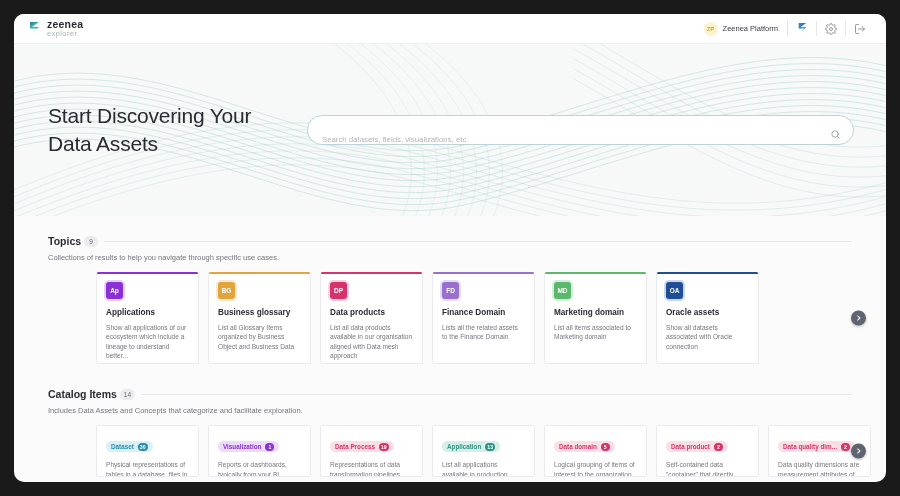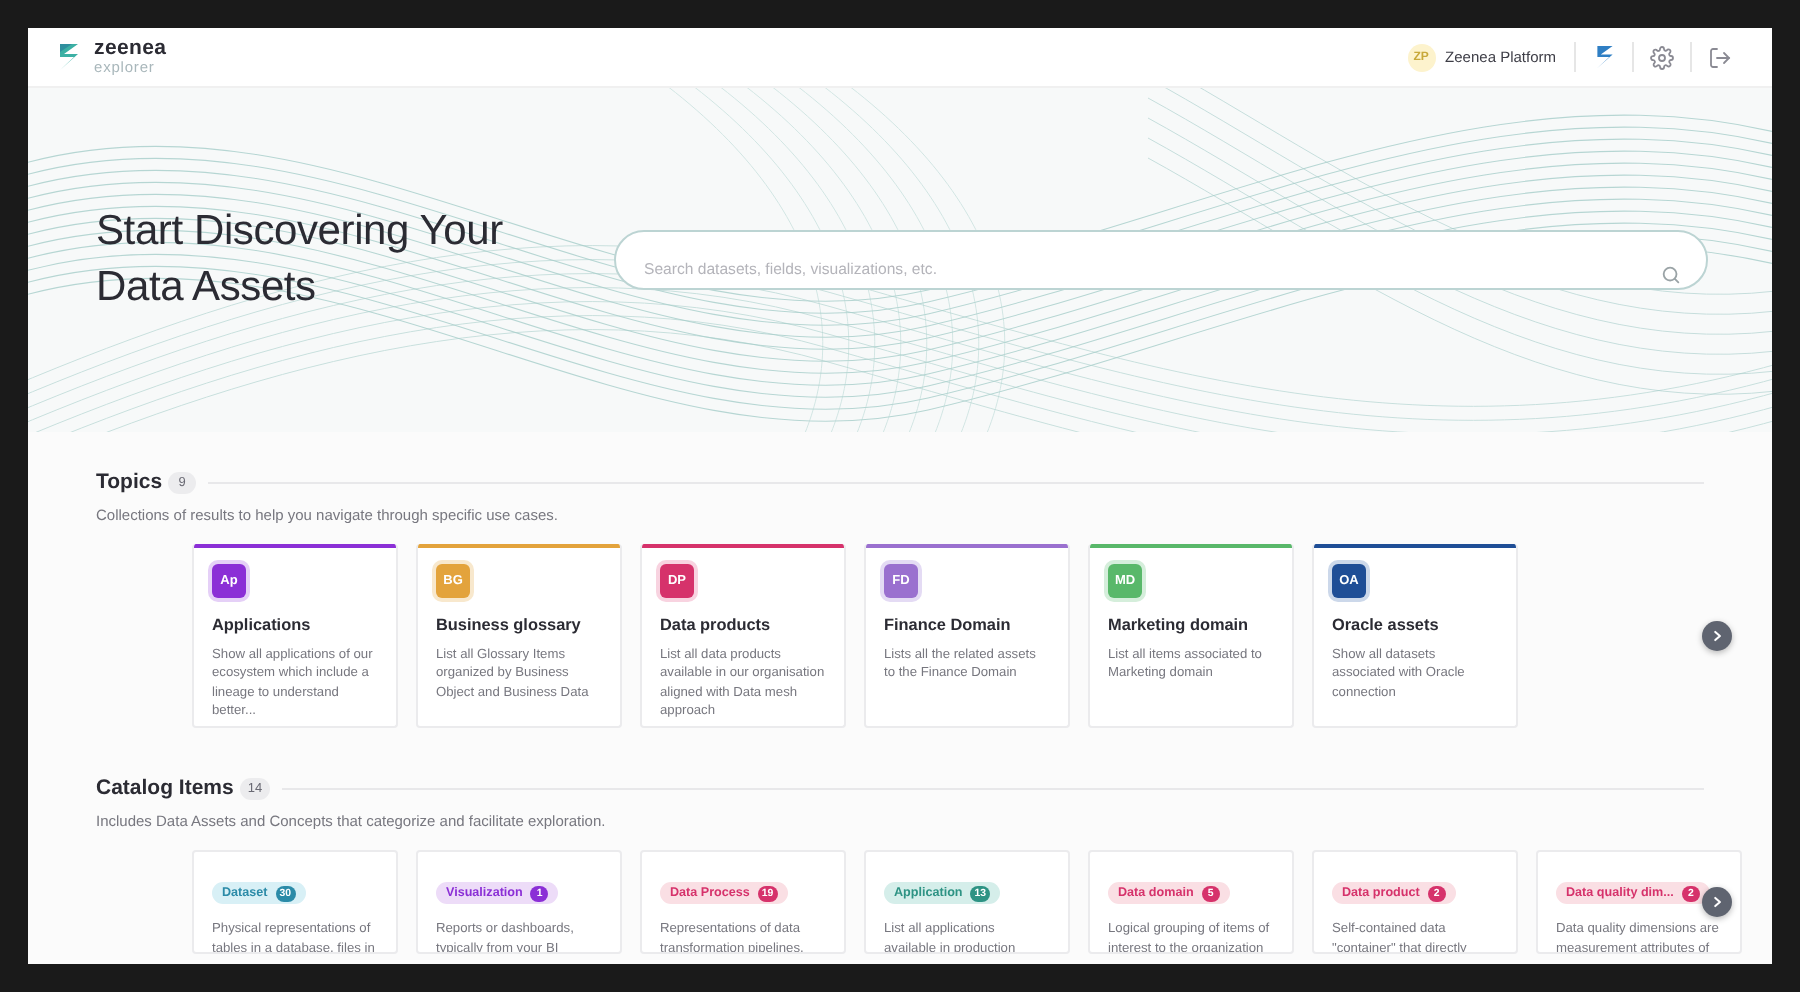--- a/index.html
+++ b/index.html
@@ -7,21 +7,21 @@
     width: 900px; height: 496px;
     font-family: "Liberation Sans", sans-serif;
     background: #1a1a1a;
     overflow: hidden;
   }
   #screen {
     position: absolute;
     left: 14px; top: 14px;
     width: 872px; height: 468px;
     background: #fbfbfb;
-    border-radius: 0;
+    border-radius: 10px;
     overflow: hidden;
   }
 
   
   .appbar {
     position: relative;
     height: 30px;
     background: #ffffff;
     display: flex;
     align-items: center;
@@ -75,21 +75,21 @@
     font-size: 21px; font-weight: normal; color: #2b2b33;
     line-height: 1.32; letter-spacing: -.2px;
     width: 245px; flex: none;
   }
   .searchbox {
     flex: 1;
     height: 30px;
     background: #ffffff;
     border: 1px solid #bcd4d3;
     border-radius: 16px;
-    display: flex; align-items: flex-start;
+    display: flex; align-items: flex-end;
     padding: 14px 12px 0 14px;
     margin-left: 14px;
   }
   .search-input {
     flex: 1; border: none; outline: none; background: transparent;
     font-size: 7.8px; color: #40404a;
     font-family: "Liberation Sans", sans-serif;
   }
   .search-input::placeholder { color: #b4b4ba; }
 

